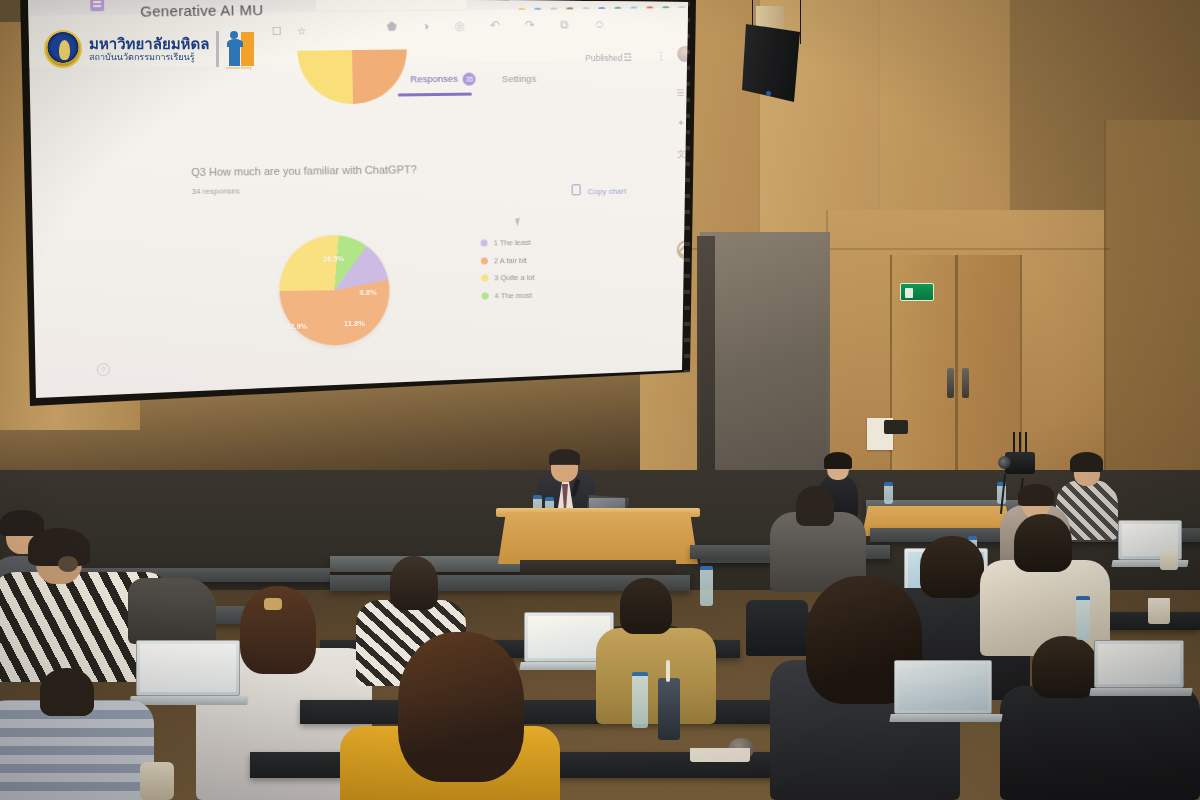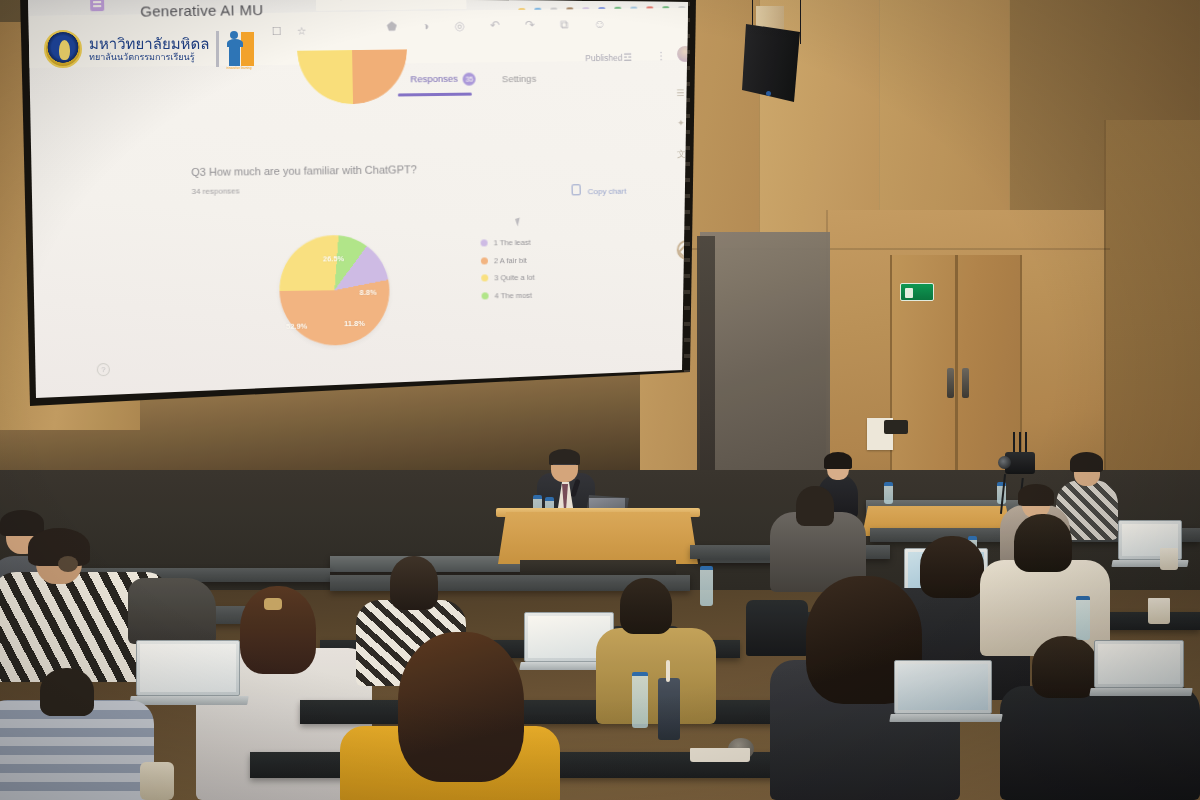--- a/index.html
+++ b/index.html
@@ -154,21 +154,21 @@
 
   
   .logo-ov{position:absolute;left:44px;top:30px;display:flex;align-items:center;gap:7px;
     z-index:30;}
   .seal{width:38px;height:38px;border-radius:50%;
     background:radial-gradient(circle at 50% 45%,#1b3f8f 45%,#10285e 60%,#c9a227 62%,#8c6f18 100%);
     border:2px solid #d9bc4e;position:relative;}
   .seal:after{content:"";position:absolute;left:13px;top:8px;width:11px;height:20px;
     border-radius:50% 50% 40% 40%;background:#ddc463;}
   .logo-th{display:flex;flex-direction:column;line-height:1.12;}
-  .logo-th .l1{font-size:15px;color:#1d3c7e;font-weight:normal;}
+  .logo-th .l1{font-size:15px;color:#1d3c7e;font-weight:bold;}
   .logo-th .l2{font-size:9px;color:#1d3c7e;}
   .logo-bar{width:3px;height:36px;background:#b8b8c0;}
   .il-mark{width:34px;height:38px;position:relative;}
   .il-mark .orange{position:absolute;left:15px;top:2px;width:13px;height:34px;background:#f2a22b;}
   .il-mark .blue-h{position:absolute;left:1px;top:9px;width:16px;height:8px;
     border-radius:50% 50% 0 0;background:#2e75b6;}
   .il-mark .blue-b{position:absolute;left:3px;top:17px;width:11px;height:19px;background:#2e75b6;}
   .il-mark .dot{position:absolute;left:4px;top:1px;width:8px;height:8px;border-radius:50%;background:#2e75b6;}
   .il-cap{position:absolute;left:0;bottom:-2px;font-size:3px;color:#f2a22b;white-space:nowrap;}
 
@@ -394,21 +394,21 @@
       </div>
       <div class="flower"></div>
       <div class="help-q">?</div>
     </div>
   </div>
 
   <div class="logo-ov">
     <div class="seal"></div>
     <div class="logo-th">
       <span class="l1">มหาวิทยาลัยมหิดล</span>
-      <span class="l2">ทยาลันนวัตกรรมการเรียนรู้</span>
+      <span class="l2">สถาบันนวัตกรรมการเรียนรู้</span>
     </div>
     <div class="logo-bar"></div>
     <div class="il-mark">
       <span class="orange"></span>
         <span class="dot"></span>
         <span class="blue-h"></span>
         <span class="blue-b"></span>
       <span class="il-cap">innovative  learning</span>
     </div>
   </div>

